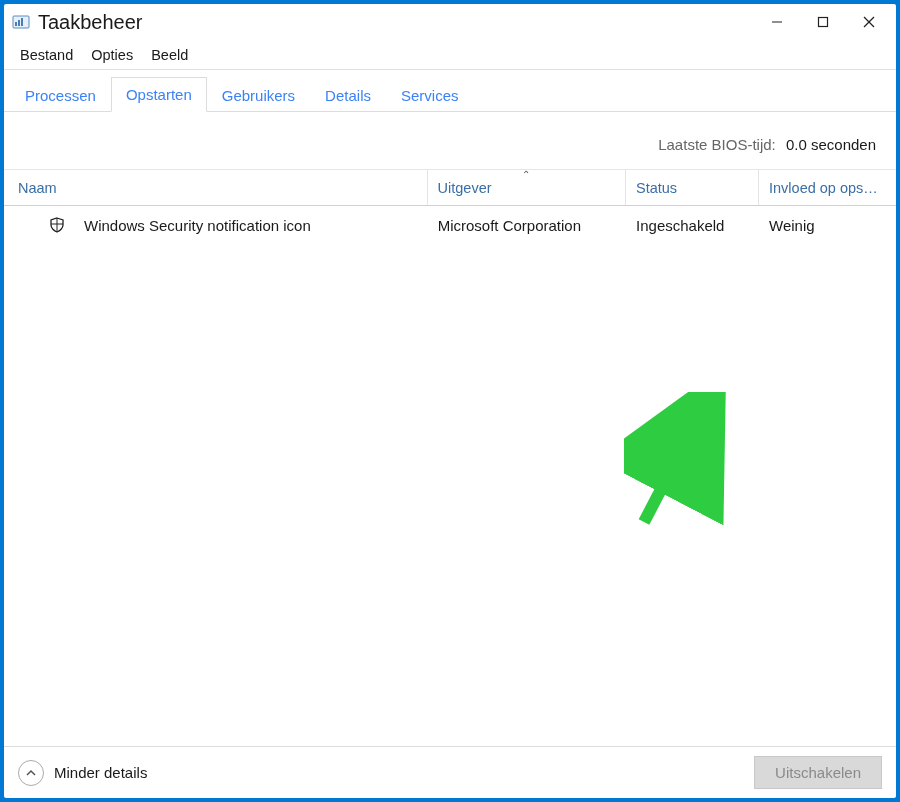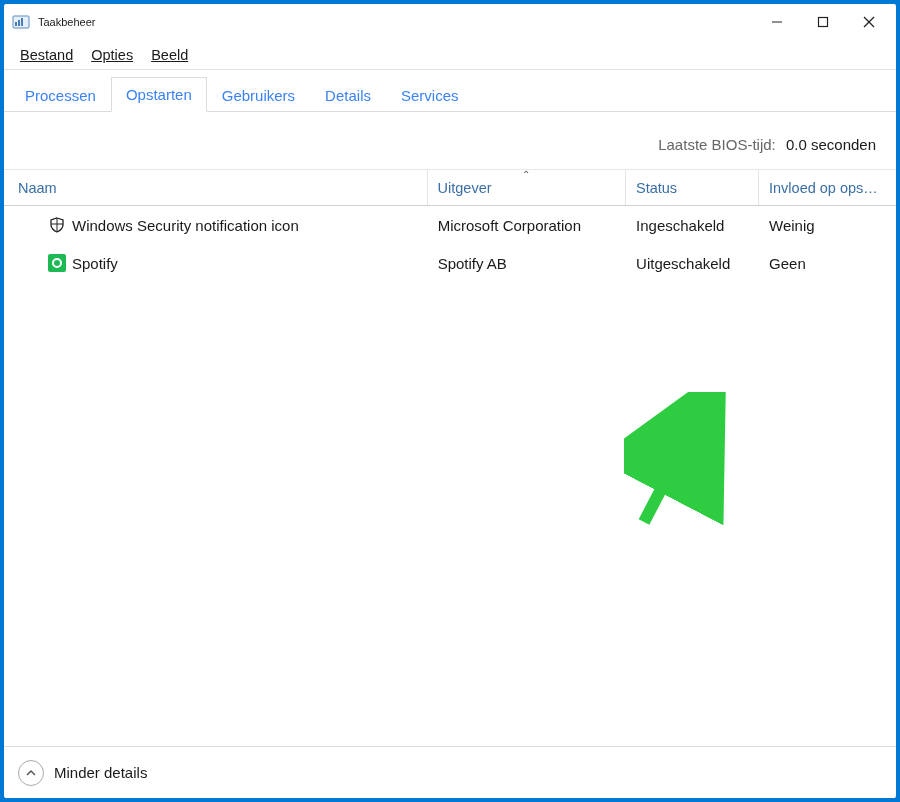--- a/index.html
+++ b/index.html
@@ -1,45 +1,45 @@
 <!DOCTYPE html>
 <html><head>
 <meta charset="utf-8">
 <style>
   * { box-sizing: border-box; margin: 0; padding: 0; }
   html, body { width: 900px; height: 802px; font-family: "Segoe UI", sans-serif; font-size: 14px; color: #1a1a1a; }
   body { background: #0078d4; padding: 4px; }
   .window { width: 100%; height: 100%; background: #ffffff; display: flex; flex-direction: column; border-radius: 2px; overflow: hidden; }
   .titlebar { height: 36px; display: flex; align-items: center; padding: 0 4px 0 8px; }
   .titlebar .appicon { width: 18px; height: 18px; margin-right: 8px; display:inline-flex; align-items:center; justify-content:center; }
-  .titlebar .title { font-size: 11px; }
+  .titlebar .title { font-size: 20px; }
   .titlebar .spacer { flex: 1; }
   .winbtn { width: 46px; height: 36px; display:flex; align-items:center; justify-content:center; cursor:pointer; }
-  .menubar { height: 30px; display:flex; align-items:center; padding: 0 8px; gap: 2px; border-bottom:1px solid #e0e0e0;text-decoration:underline; }
+  .menubar { height: 30px; display:flex; align-items:center; padding: 0 8px; gap: 2px; border-bottom:1px solid #e0e0e0; }
   .menubar .menuitem { padding: 4px 8px; font-size: 14.5px; cursor:pointer; }
   .tabs { display:flex; align-items:flex-end; padding: 6px 6px 0 6px; border-bottom:1px solid #dcdcdc; }
   .tab { padding: 8px 14px; font-size:15px; color:#3b82f6; cursor:pointer; border:1px solid transparent; border-bottom:none; position:relative; top:1px; background:#f5f5f5; margin-right:0; }
   .tab.inactive { background:transparent; }
   .tab.active { background:#ffffff; border-color:#dcdcdc; border-bottom:1px solid #fff; }
   .contentwrap { flex:1; display:flex; flex-direction:column; position:relative; overflow:hidden; }
   .biosrow { padding: 24px 20px 16px 0; text-align:right; font-size:15px; }
   .biosrow .lbl { color:#666; margin-right:6px;text-align:right; }
   .table { flex:1; display:flex; flex-direction:column; border-top:1px solid #e6e6e6; }
   .thead { display:flex; align-items:center; height:36px; border-bottom:1px solid #d0d0d0; color:#3a6ea5; font-size:14.5px; }
   .th { padding: 0 10px; border-right:1px solid #e4e4e4; height:100%; display:flex; align-items:center; cursor:pointer; position:relative; overflow:hidden; white-space:nowrap; text-overflow:ellipsis; }
   .th:last-child { border-right:none; }
   .th .sortind { position:absolute; top:-1px; left:50%; transform:translateX(-50%); font-size:10px; color:#555; }
   .col-name { width: 427px; padding-left:14px; }
   .col-pub  { width: 200px; }
   .col-stat { width: 134px; }
   .col-imp  { width: 138px; }
   .tbody { }
   .row { display:flex; align-items:center; height:38px; font-size:15px; cursor:default; }
   .td { padding: 0 10px; overflow:hidden; white-space:nowrap; text-overflow:ellipsis; }
-  .td.name { display:flex; align-items:center; gap:6px; padding-left:44px; }
+  .td.name { display:flex; align-items:center; gap:18px; padding-left:44px; }
   .iconbox { width:18px; height:18px; display:inline-flex; align-items:center; justify-content:center; }
   .spotifyicon { width:18px; height:18px; background:#1db954; border-radius:2px; position:relative; }
   .spotifyicon::after { content:""; position:absolute; inset:4px; border:2px solid #fff; border-radius:50%; }
   .footer { height:52px; border-top:1px solid #dcdcdc; display:flex; align-items:center; padding:0 14px; }
   .fewer { display:flex; align-items:center; gap:10px; cursor:pointer; font-size:15px; }
   .fewer .circle { width:26px; height:26px; border:1px solid #aaa; border-radius:50%; display:flex; align-items:center; justify-content:center; font-size:12px; color:#555; }
   .footer .spacer { flex:1; }
   .disablebtn { padding:7px 20px; font-size:15px; background:#d9d9d9; color:#8a8a8a; border:1px solid #c8c8c8; cursor:default; }
   .arrow { position:absolute; left:620px; top:280px; pointer-events:none; }
 </style>
@@ -119,31 +119,20 @@
                 <line x1="2" y1="7" x2="14" y2="7" stroke="#222" stroke-width="1"></line>
               </svg>
             </span>
             <span>Windows Security notification icon</span>
           </div>
           <div class="td col-pub">Microsoft Corporation</div>
           <div class="td col-stat">Ingeschakeld</div>
           <div class="td col-imp">Weinig</div>
         </div>
 
-        <div class="row">
-          <div class="td name col-name">
-            <span class="iconbox">
-              <span class="spotifyicon"></span>
-            </span>
-            <span>Spotify</span>
-          </div>
-          <div class="td col-pub">Spotify AB</div>
-          <div class="td col-stat">Uitgeschakeld</div>
-          <div class="td col-imp">Geen</div>
-        </div>
 
       </div>
     </div>
 
     <svg class="arrow" width="110" height="140">
       <defs>
         <marker id="ah" markerWidth="12" markerHeight="12" refX="8" refY="6" orient="auto">
           <path d="M0,0 L12,6 L0,12 Z" fill="#2ecc40"></path>
         </marker>
       </defs>
@@ -155,15 +144,16 @@
   <div class="footer">
     <div class="fewer">
       <span class="circle">
         <svg width="10" height="10" viewBox="0 0 10 10">
             <polyline points="1,7 5,3 9,7" fill="none" stroke="#555" stroke-width="1.5"></polyline>
           </svg>
       </span>
       <span>Minder details</span>
     </div>
     <span class="spacer"></span>
+    <button class="disablebtn" disabled="">Uitschakelen</button>
   </div>
 
 </div>
 
 </body></html>

